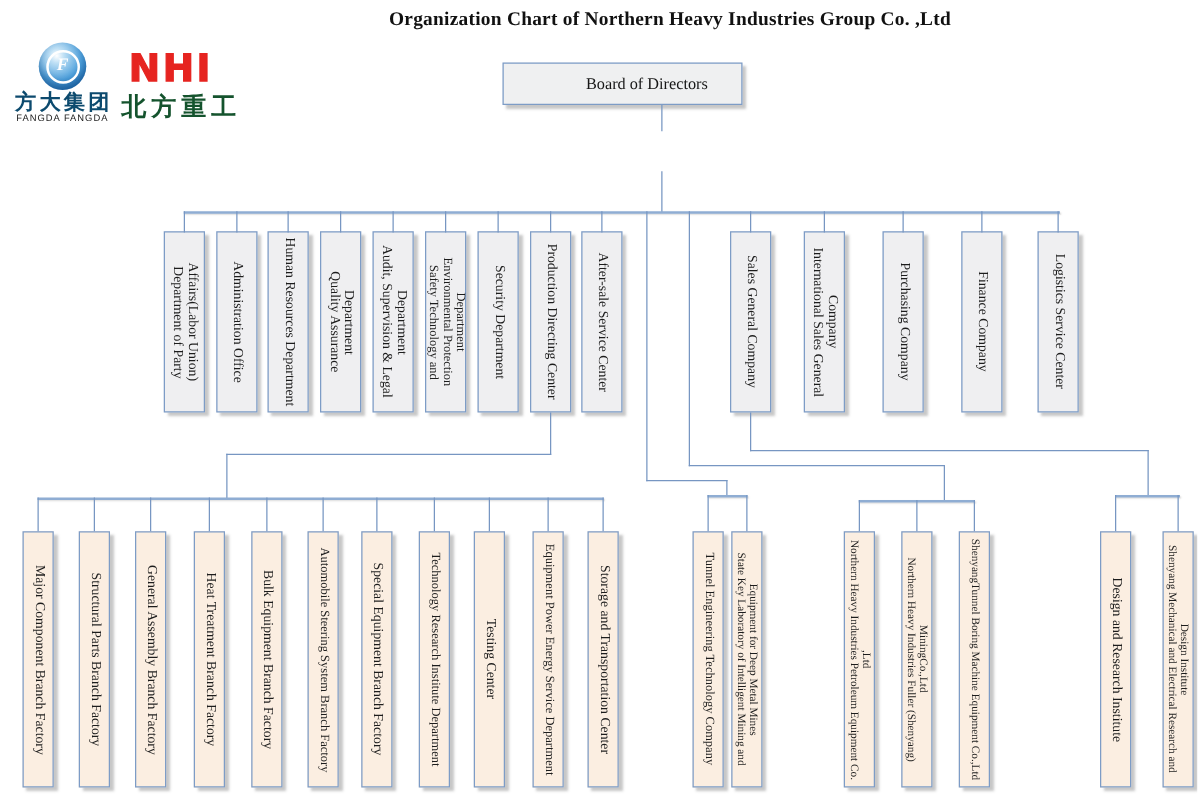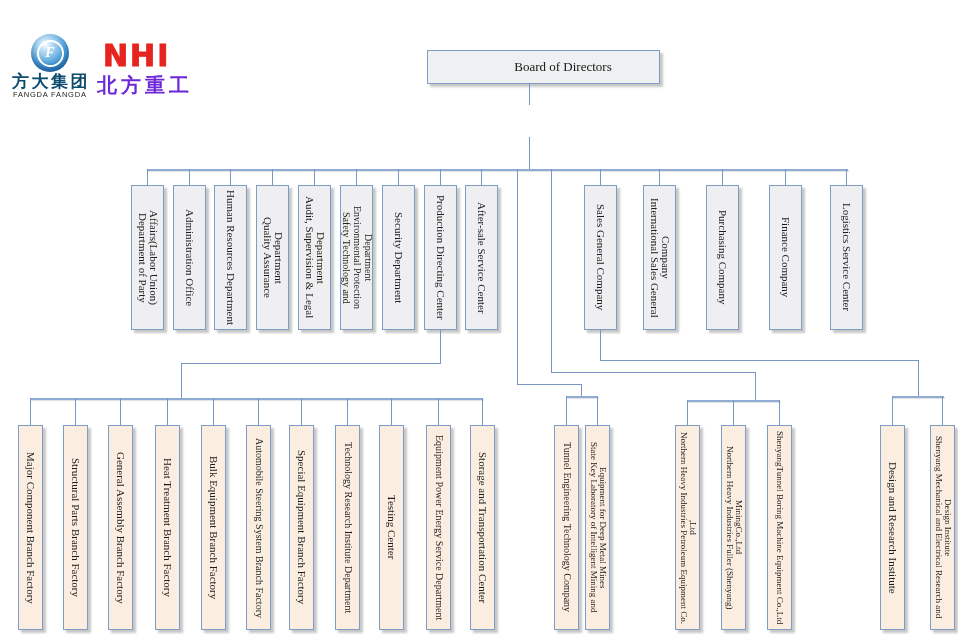--- a/index.html
+++ b/index.html
@@ -29,21 +29,21 @@
     width:23px;height:23px;border:2.5px solid #fff;border-radius:50%;
     display:flex;align-items:center;justify-content:center;
     color:#fff;font:italic bold 14px "Liberation Serif",serif;
   }
   .fangda-cn{position:absolute;left:12px;top:70px;font-size:17px;font-weight:bold;color:#0c4a6e;
     letter-spacing:2.5px;font-family:"DejaVu Sans",sans-serif;}
   .fangda-en{position:absolute;left:13px;top:90px;font-size:7.5px;letter-spacing:.8px;color:#1c1c1c;
     font-family:"Liberation Sans",sans-serif;}
   .nhi-abbr{position:absolute;left:103px;top:38px;font-size:30px;font-weight:bold;color:#e62420;
     letter-spacing:2px;font-family:"DejaVu Sans",sans-serif;-webkit-text-stroke:1px #e62420;}
-  .nhi-cn{position:absolute;left:97px;top:72px;font-size:20px;font-weight:bold;color:#6d28d9;
+  .nhi-cn{position:absolute;left:97px;top:72px;font-size:20px;font-weight:bold;color:#14532d;
     letter-spacing:4px;font-family:"DejaVu Sans",sans-serif;}
   
   .hbox{
     position:absolute;display:flex;align-items:center;justify-content:center;
     border:1.6px solid var(--border);background:#eff0f1;box-sizing:border-box;
     box-shadow:3px 3px 2px rgba(130,130,130,.45);
     font-size:13px;color:#161616;
   }
   .vbox{
     position:absolute;box-sizing:border-box;
@@ -59,30 +59,31 @@
   .vbox.fs9{font-size:9px;line-height:1.06;}
   
   .ln{position:absolute;background:var(--line);}
   .ln.bus{background:var(--bus);box-shadow:1px 1px 1px rgba(170,170,170,.35);}
 </style>
 </head>
 <body>
 
 <div id="stage">
 
+  <div class="chart-title">Organization Chart of Northern Heavy Industries  Group Co. ,Ltd</div>
 
   <div class="fangda-mark">
     <span class="inner">F</span>
   </div>
   <div class="fangda-cn">方大集团</div>
   <div class="fangda-en">FANGDA FANGDA</div>
   <div class="nhi-abbr">NHI</div>
   <div class="nhi-cn">北方重工</div>
 
-  <div class="hbox" style="left:427px;top:50px;width:233px;height:34px;padding-left:39px;">Board of Directors</div>
+  <div class="hbox" style="left:402px;top:50px;width:192px;height:34px;padding-left:39px;">Board of Directors</div>
 
 <div class="vbox r1" style="left: 131px;">Department of Party Affairs(Labor Union)</div>
     <div class="vbox r1" style="left: 173px;">Administration Office</div>
     <div class="vbox r1" style="left: 214px;">Human Resources Department</div>
     <div class="vbox r1" style="left: 256px;">Quality Assurance Department</div>
     <div class="vbox r1" style="left: 298px;">Audit, Supervision &amp; Legal Department</div>
     <div class="vbox r1 fs10" style="left: 340px;">Safety Technology and Environmental Protection Department</div>
     <div class="vbox r1" style="left: 382px;">Security Department</div>
     <div class="vbox r1" style="left: 424px;">Production Directing Center</div>
     <div class="vbox r1" style="left: 465px;">After-sale Service Center</div>

